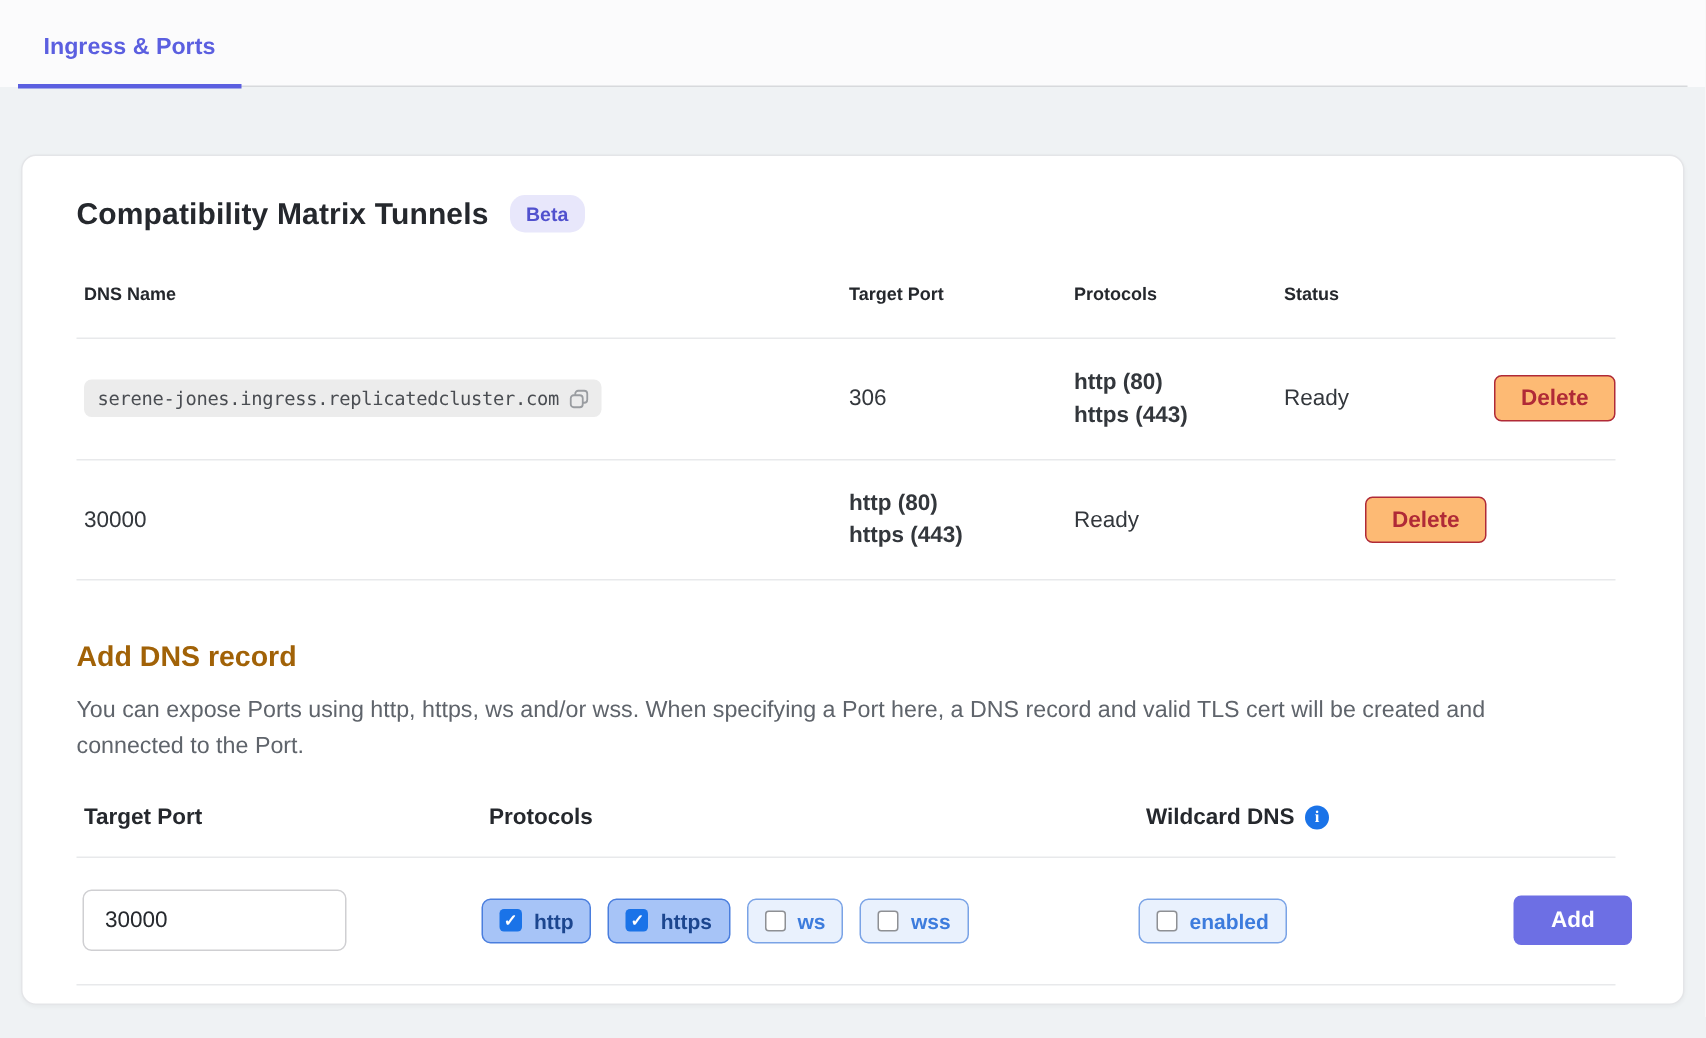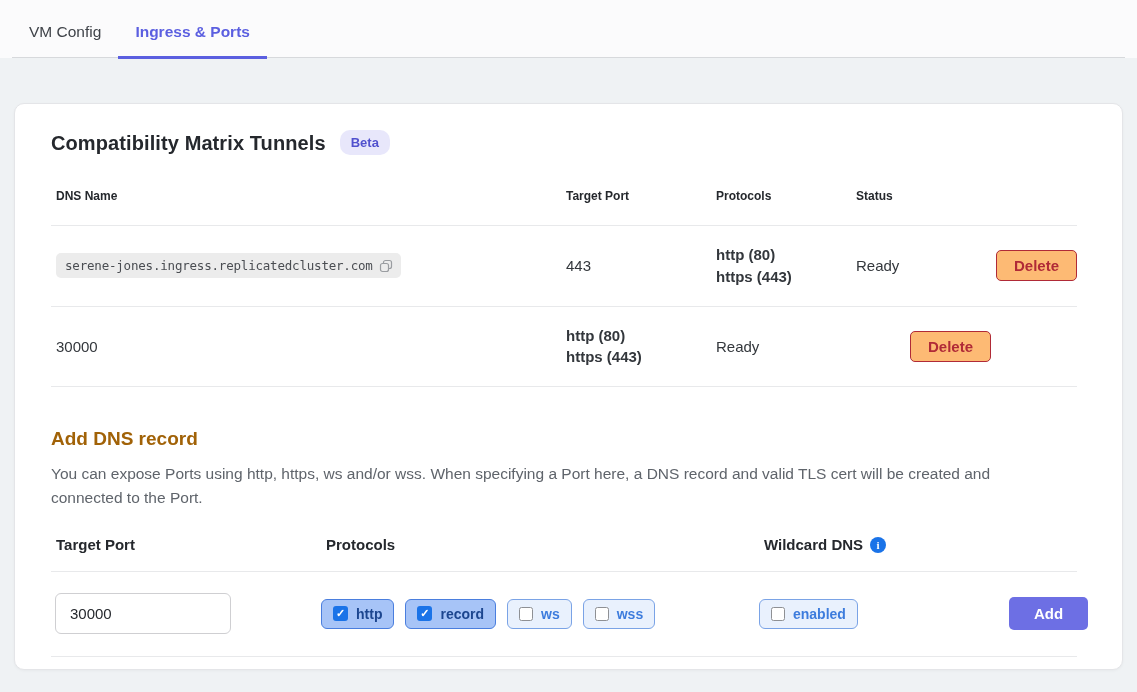--- a/index.html
+++ b/index.html
@@ -125,21 +125,20 @@
     font-family:"Liberation Sans", sans-serif;
     font-size:15px; font-weight:700;
     border-radius:5px; padding:8px 25px; cursor:pointer;
   }
 </style>
 </head>
 <body>
 
 <div class="tabbar-wrap">
   <div class="tabbar">
-    <div class="tab">VM Config</div>
     <div class="tab active">Ingress &amp; Ports</div>
   </div>
 </div>
 
 <div class="card">
 
   <div class="card-title-row">
     <span class="card-title">Compatibility Matrix Tunnels</span>
     <span class="beta-badge">Beta</span>
   </div>
@@ -158,21 +157,21 @@
         <span class="dns-pill">
           <span>serene-jones.ingress.replicatedcluster.com</span>
           <span class="copy-icon">
             <svg width="14" height="14" viewBox="0 0 14 14">
                 <rect x="4.5" y="1.5" width="8" height="8" rx="2" fill="#ececec" stroke="#9a9da1" stroke-width="1.2"></rect>
                 <rect x="1.5" y="4.5" width="8" height="8" rx="2" fill="#ececec" stroke="#9a9da1" stroke-width="1.2"></rect>
               </svg>
           </span>
         </span>
       </div>
-      <div class="td">443</div>
+      <div class="td">306</div>
       <div class="td proto-lines">
         <div>http (80)</div>
         <div>https (443)</div>
       </div>
       <div class="td">Ready</div>
       <div class="td delete-cell">
         <button class="delete-btn">Delete</button>
       </div>
     </div>
 
@@ -206,21 +205,21 @@
     <div>
       <input class="port-input" type="text" value="30000" style="">
     </div>
     <div class="pill-group">
       <span class="cb-pill checked">
         <span class="cb-box-checked">✓</span>
         <span>http</span>
       </span>
       <span class="cb-pill checked">
         <span class="cb-box-checked">✓</span>
-        <span>record</span>
+        <span>https</span>
       </span>
       <span class="cb-pill unchecked">
         <span class="cb-box-unchecked"></span>
         <span>ws</span>
       </span>
       <span class="cb-pill unchecked">
         <span class="cb-box-unchecked"></span>
         <span>wss</span>
       </span>
     </div>

